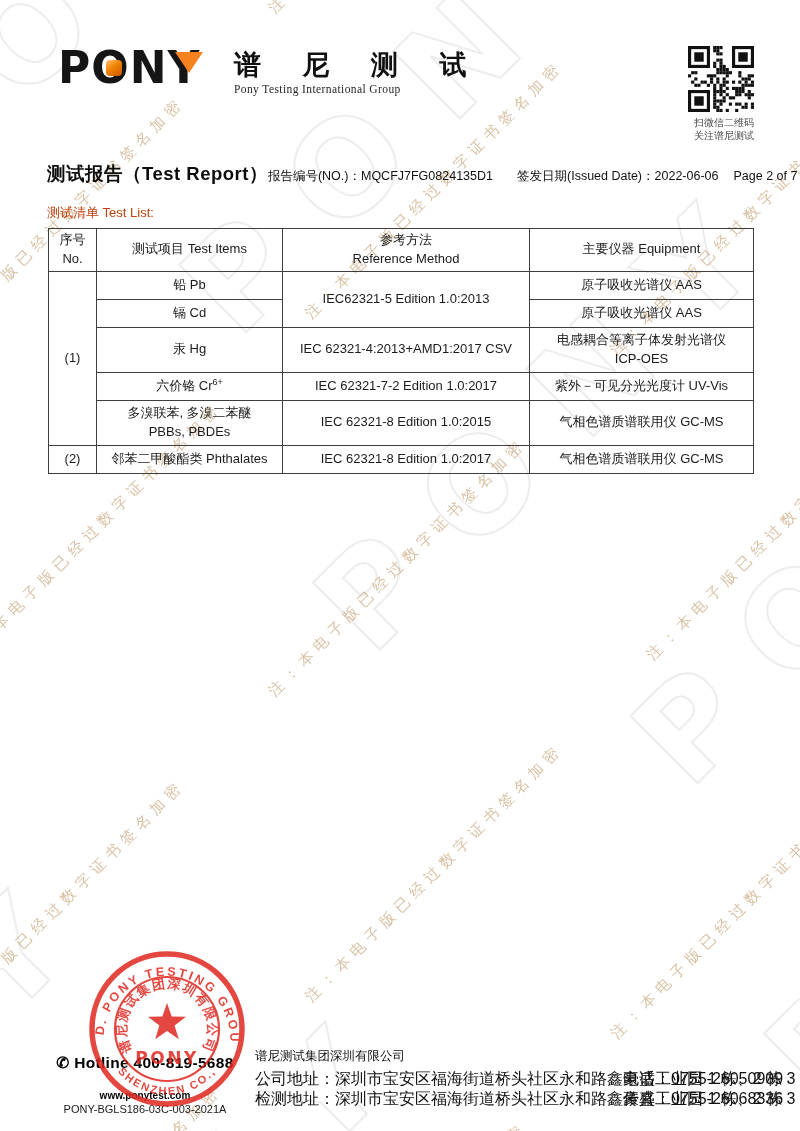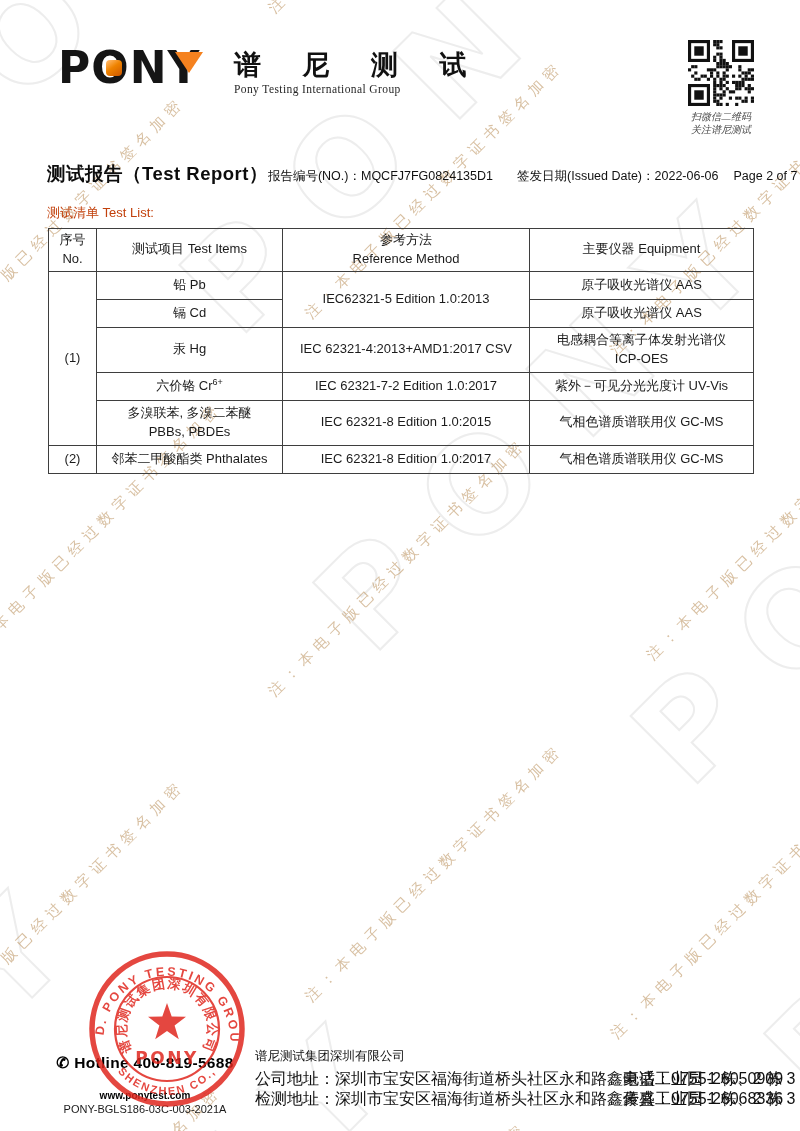--- a/index.html
+++ b/index.html
@@ -19,21 +19,21 @@
   .wordmark-text{font-family:"DejaVu Sans",sans-serif;font-weight:bold;font-size:44px;
                  line-height:40px;letter-spacing:1px;color:#151515;}
   .o-square{position:absolute;left:48px;top:12px;width:16px;height:16px;border-radius:4px;
             background:linear-gradient(145deg,#ffb35e 10%,#ef8300 45%,#cf5a00 95%);}
   .y-tri{position:absolute;left:117px;top:4px;width:0;height:0;
          border-left:14px solid transparent;border-right:14px solid transparent;
          border-top:21px solid #f5821f;}
   .logo-cjk-block{margin-left:20px;padding-top:2px;}
   .logo-cjk{font-size:27px;font-weight:600;letter-spacing:17px;color:#111;line-height:30px;white-space:nowrap;}
   .logo-en{font-family:Liberation Serif, serif;font-size:11.5px;color:#262626;margin-top:3px;letter-spacing:.4px;}
-  .qr{position:absolute;left:688px;top:40px;width:66px;text-align:center;z-index:1;font-style:italic;}
+  .qr{position:absolute;left:688px;top:46px;width:66px;text-align:right;z-index:1;}
   .qr svg{display:block;}
   .qr-caption{font-size:10px;color:#4a4a4a;line-height:12.5px;margin-top:5px;white-space:nowrap;}
   
   .title-row{position:absolute;left:47px;top:161px;width:713px;display:flex;align-items:baseline;
              white-space:nowrap;z-index:1;}
   .report-title{font-size:18.5px;font-weight:bold;color:#0c0c0c;letter-spacing:.5px;}
   .meta{font-size:12.5px;color:#111;}
   .m-no{}
   .m-date{margin-left:24px;}
   .m-page{margin-left:15px;}

